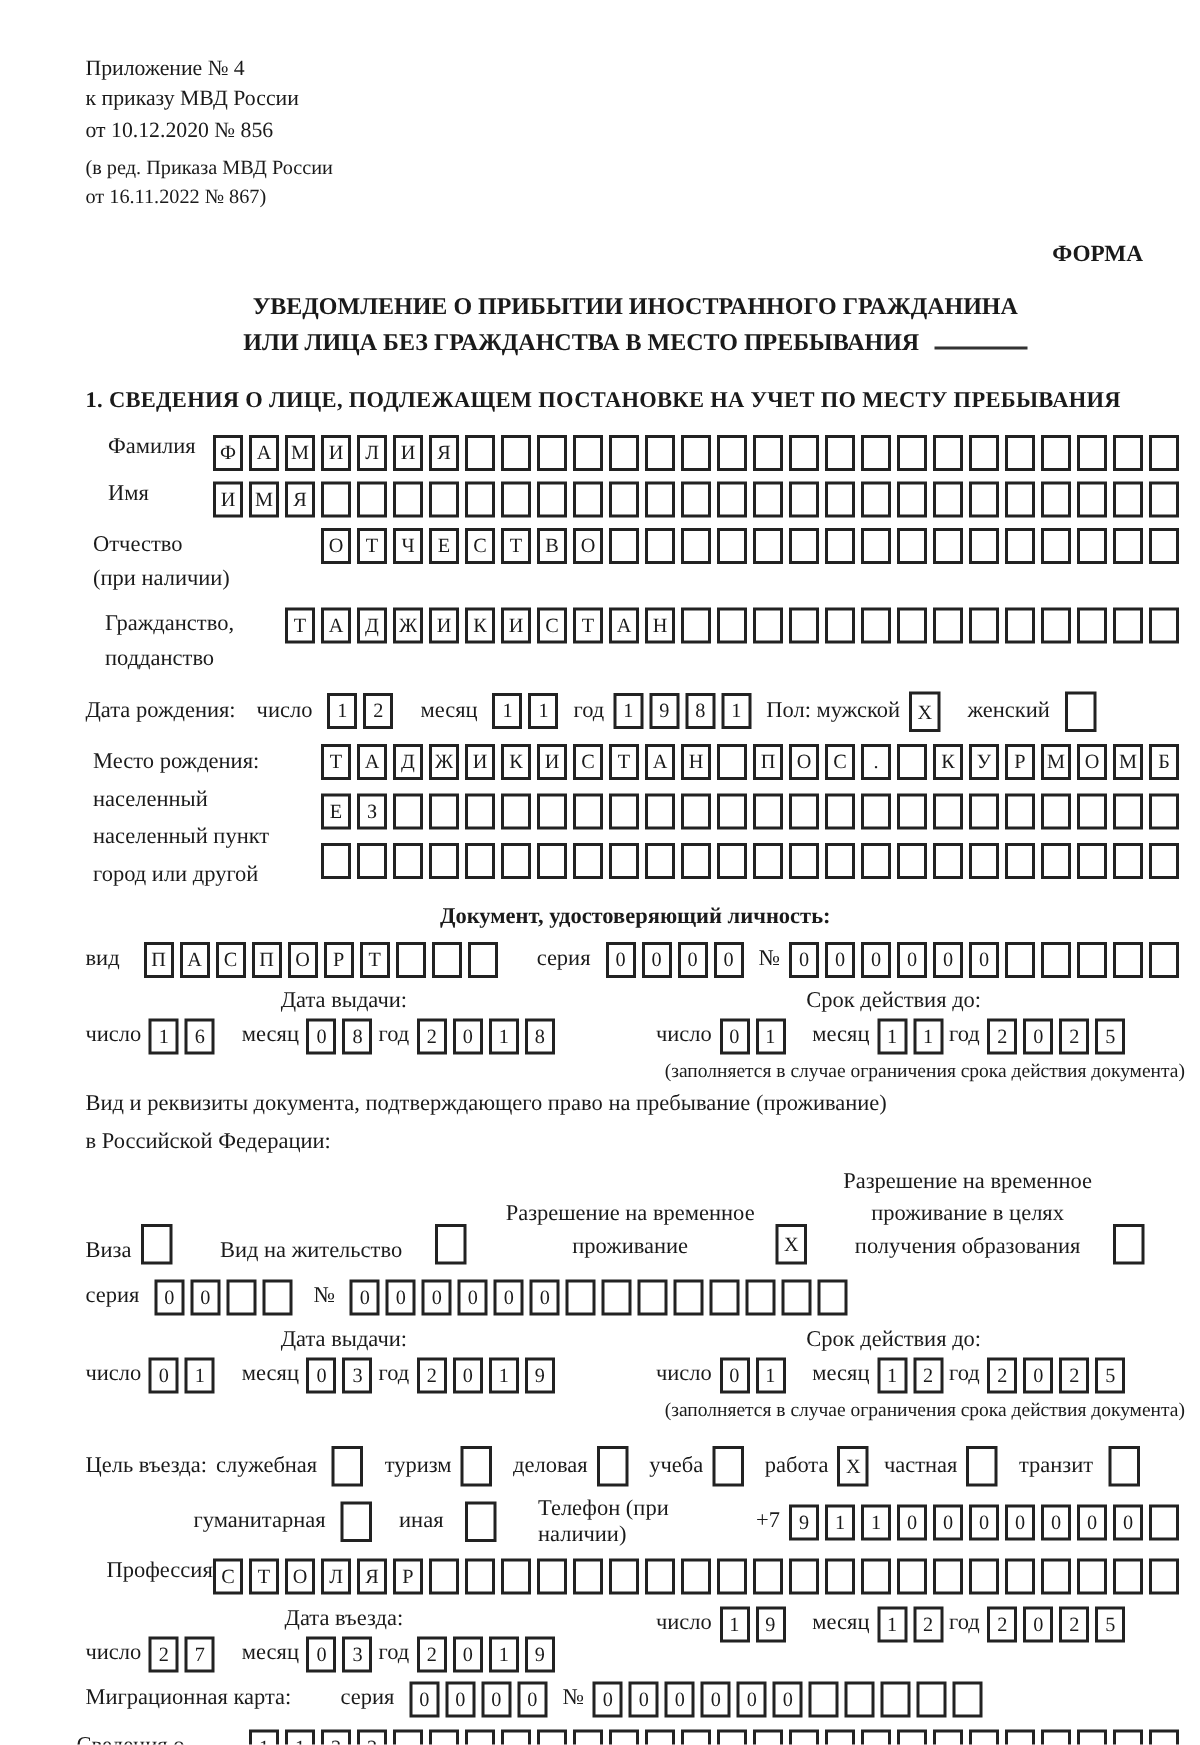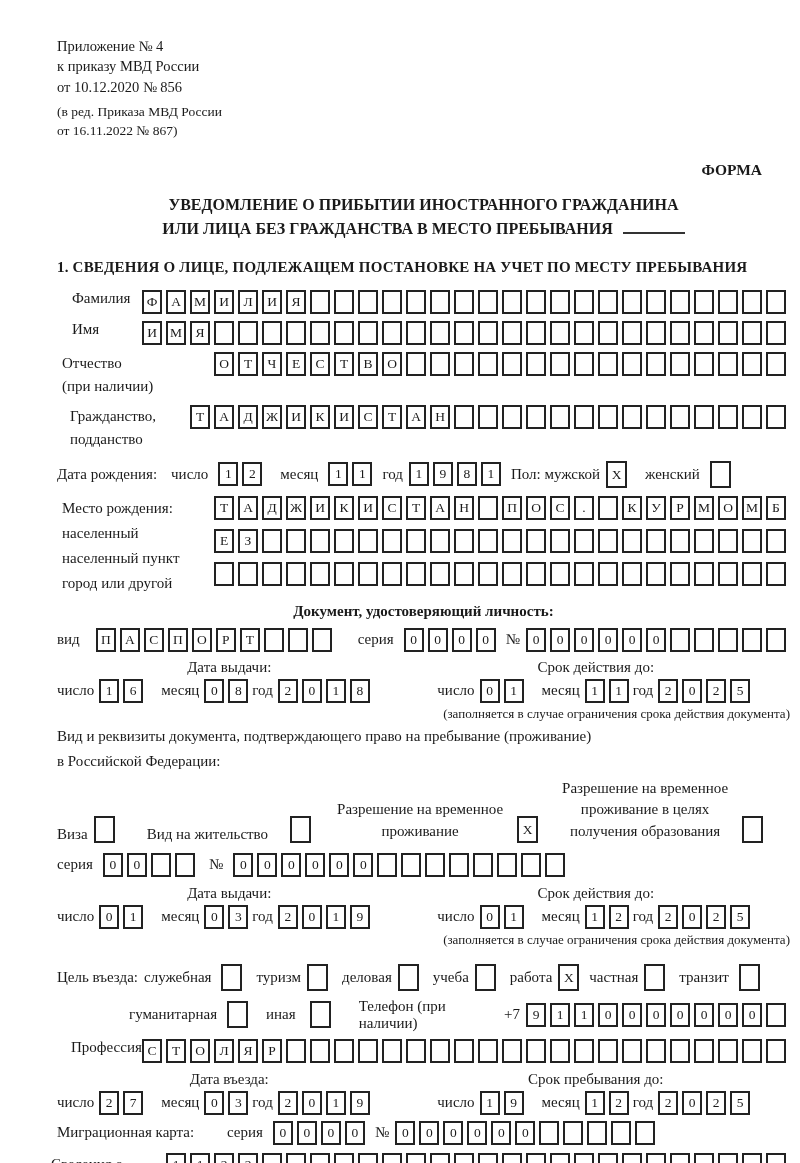--- a/index.html
+++ b/index.html
@@ -262,21 +262,20 @@
       <span class="lbl">число</span>
       <span class="cellrow"><span class="cell">2</span><span class="cell">7</span></span>
       <span class="gap"></span>
       <span class="lbl">месяц</span>
       <span class="cellrow"><span class="cell">0</span><span class="cell">3</span></span>
       <span class="lbl">год</span>
       <span class="cellrow"><span class="cell">2</span><span class="cell">0</span><span class="cell">1</span><span class="cell">9</span></span>
     </div>
   </div>
   <div class="datecol right">
-    <div class="dhead">Срок пребывания до:</div>
     <div class="dfields" style="justify-content:center;">
       <span class="lbl">число</span>
       <span class="cellrow"><span class="cell">1</span><span class="cell">9</span></span>
       <span class="gap"></span>
       <span class="lbl">месяц</span>
       <span class="cellrow"><span class="cell">1</span><span class="cell">2</span></span>
       <span class="lbl">год</span>
       <span class="cellrow"><span class="cell">2</span><span class="cell">0</span><span class="cell">2</span><span class="cell">5</span></span>
     </div>
   </div>

